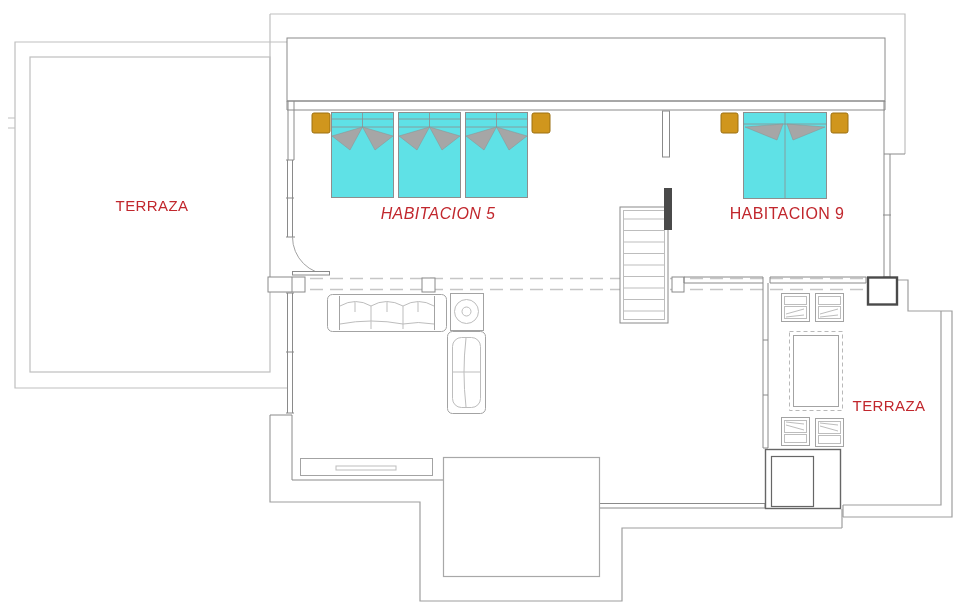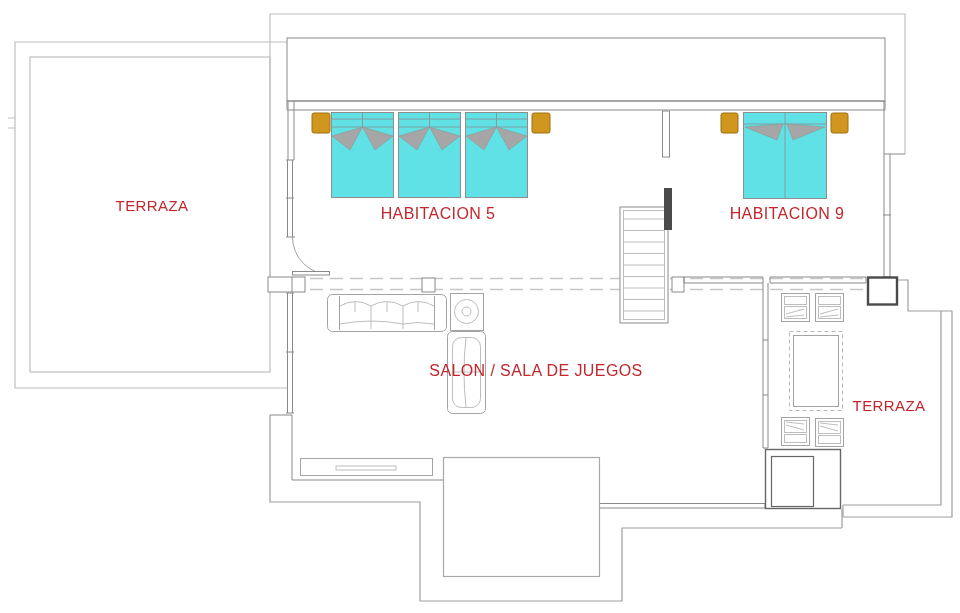--- a/index.html
+++ b/index.html
@@ -32,21 +32,21 @@
   .room-label{
     position:absolute;
     transform:translate(-50%,-50%);
     color:var(--label-red,#c1272d);
     white-space:nowrap;
     letter-spacing:.4px;
   }
   .fs16{font-size:16px;}
   .fs15{font-size:15px;}
   .lbl-terraza-left{left:152px;top:205px;}
-  .lbl-hab5{left:438px;top:214px;}
+  .lbl-hab5{left:438px;top:214px;font-style:italic;}
   .lbl-hab4{left:787px;top:214px;}
   .lbl-salon{left:536px;top:371px;}
   .lbl-terraza-right{left:889px;top:405px;}
 </style>
 </head>
 <body>
 
 <div class="plan-canvas">
 
 <svg width="960" height="613" viewBox="0 0 960 613">
@@ -239,16 +239,15 @@
     <g>
       <rect class="t-dash" x="789.5" y="331.5" width="53" height="79"></rect>
       <rect class="s-furn-f" x="793.5" y="335.5" width="45" height="71"></rect>
     </g>
   </g>
 </svg>
 
   <div class="room-label fs15 lbl-terraza-left">TERRAZA</div>
   <div class="room-label fs16 lbl-hab5">HABITACION 5</div>
   <div class="room-label fs16 lbl-hab4">HABITACION 9</div>
-  <div class="room-label fs16 lbl-salon">SALON / SALA DE JUEGOS</div>
   <div class="room-label fs15 lbl-terraza-right">TERRAZA</div>
 
 </div>
 
 </body></html>

